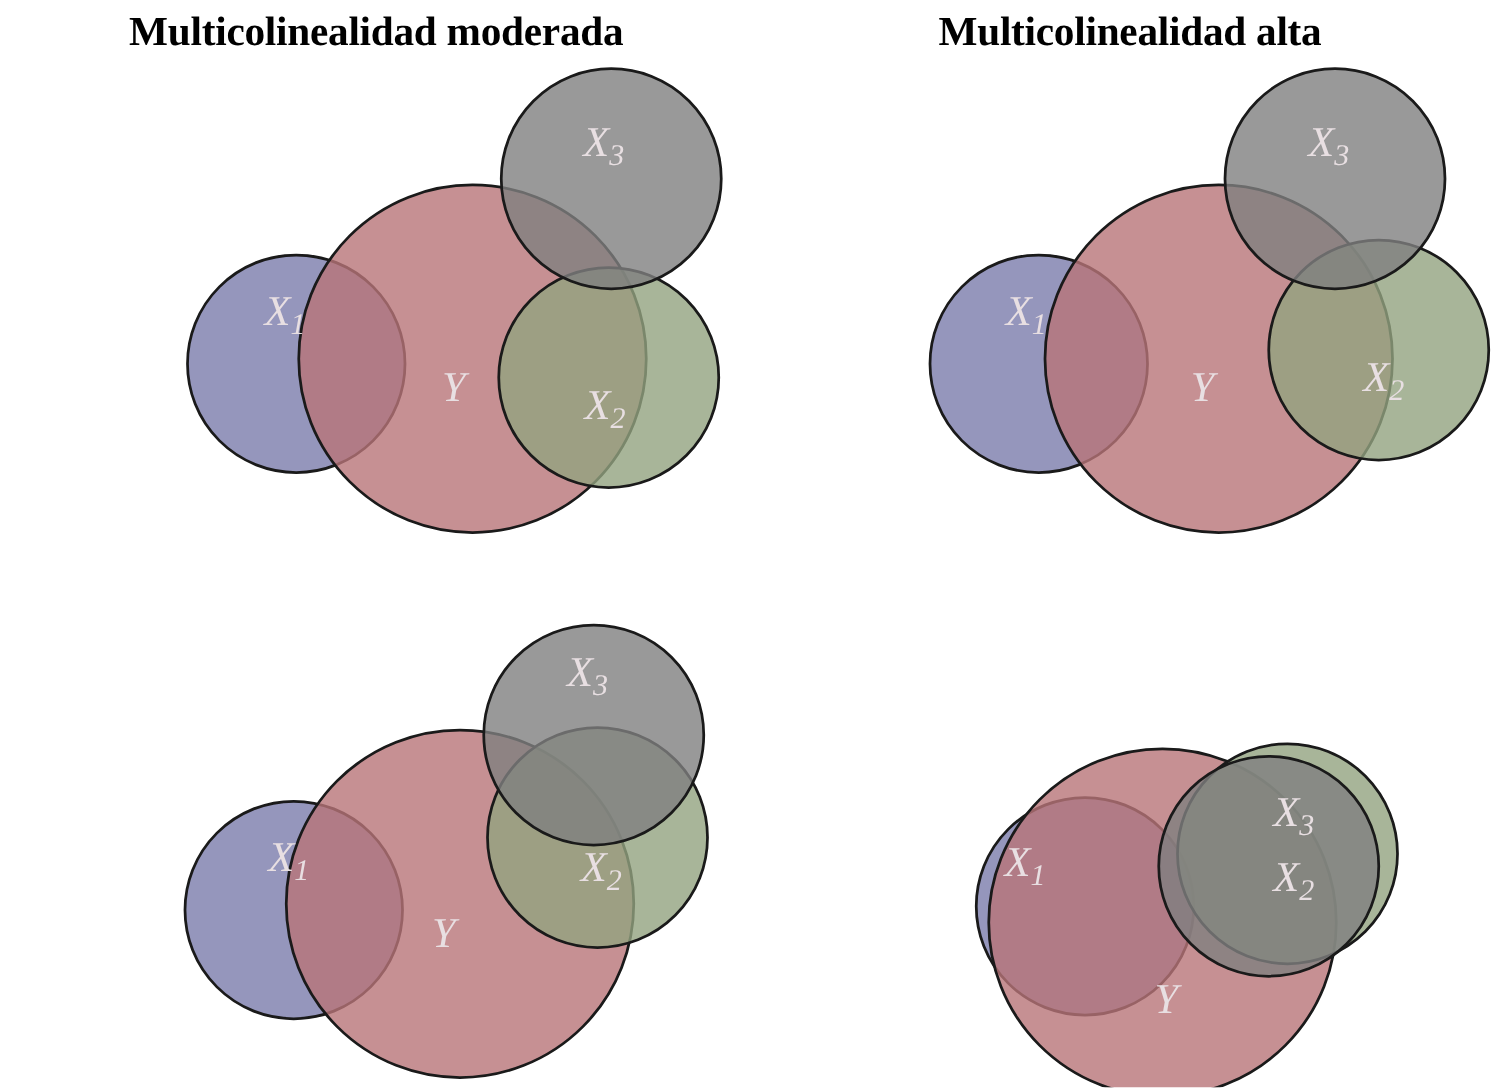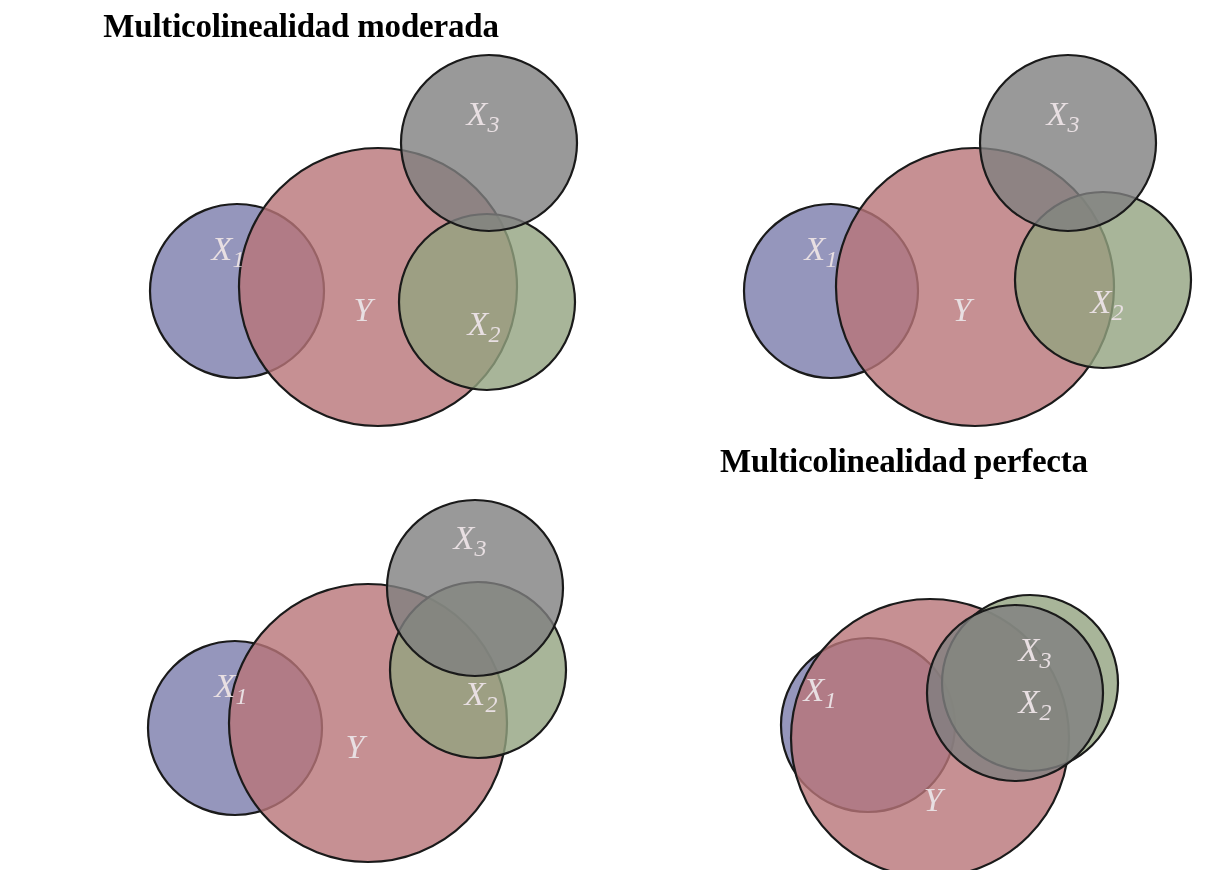--- a/index.html
+++ b/index.html
@@ -88,20 +88,21 @@
           <tspan>X</tspan><tspan class="venn-sub" dy="9">2</tspan>
         </text>
         <text class="venn-label" x="483" y="117">
           <tspan>X</tspan><tspan class="venn-sub" dy="9">3</tspan>
         </text>
       </g>
     </svg>
   </div>
 
   <div class="panel panel-1">
+    <div class="panel-title">Multicolinealidad alta</div>
     <svg class="panel-svg" viewBox="0 0 602 435">
       <g>
         <circle cx="228" cy="291" r="87" fill="#7a7cab" fill-opacity="0.80" stroke="#1a1a1a" stroke-width="2.2"></circle>
         <circle cx="372" cy="287" r="139" fill="#b87478" fill-opacity="0.80" stroke="#1a1a1a" stroke-width="2.2"></circle>
         <circle cx="500" cy="280" r="88" fill="#92a380" fill-opacity="0.80" stroke="#1a1a1a" stroke-width="2.2"></circle>
         <circle cx="465" cy="143" r="88" fill="#7f7f7f" fill-opacity="0.80" stroke="#1a1a1a" stroke-width="2.2"></circle>
       </g>
       <g fill="#e8dfe2">
         <text class="venn-label" x="218" y="252">
           <tspan>X</tspan><tspan class="venn-sub" dy="9">1</tspan>
@@ -134,21 +135,20 @@
           <tspan>X</tspan><tspan class="venn-sub" dy="9">2</tspan>
         </text>
         <text class="venn-label" x="470" y="106">
           <tspan>X</tspan><tspan class="venn-sub" dy="9">3</tspan>
         </text>
       </g>
     </svg>
   </div>
 
   <div class="panel panel-3">
-    <div class="panel-title">Multicolinealidad perfecta</div>
     <svg class="panel-svg" viewBox="0 0 602 435">
       <g>
         <circle cx="265" cy="290" r="87" fill="#7a7cab" fill-opacity="0.80" stroke="#1a1a1a" stroke-width="2.2"></circle>
         <circle cx="327" cy="303" r="139" fill="#b87478" fill-opacity="0.80" stroke="#1a1a1a" stroke-width="2.2"></circle>
         <circle cx="427" cy="248" r="88" fill="#92a380" fill-opacity="0.80" stroke="#1a1a1a" stroke-width="2.2"></circle>
         <circle cx="412" cy="258" r="88" fill="#7f7f7f" fill-opacity="0.80" stroke="#1a1a1a" stroke-width="2.2"></circle>
       </g>
       <g fill="#e8dfe2">
         <text class="venn-label" x="217" y="258">
           <tspan>X</tspan><tspan class="venn-sub" dy="9">1</tspan>

